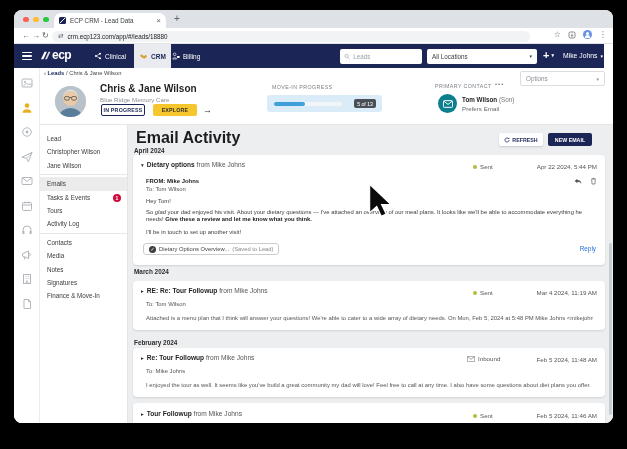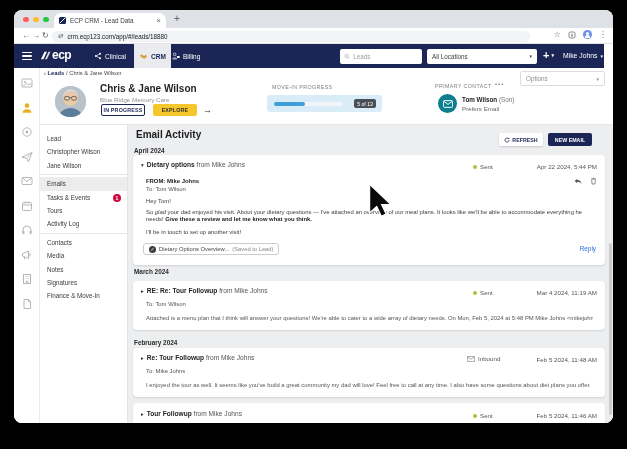--- a/index.html
+++ b/index.html
@@ -73,21 +73,21 @@
   .pc-pref { position:absolute; left:422px; top:37px; font-size:6.2px; color:#666; }
   .opt-select { position:absolute; left:480px; top:3px; width:85px; height:15px; background:#fff; border:1px solid #ddd; border-radius:2px; display:flex; align-items:center; justify-content:space-between; padding:0 5px; font-size:6.3px; color:#8a8f94; }
 
   .subsidebar { position:absolute; left:26px; top:57px; bottom:0; width:88px; background:#fff; border-right:1px solid #e4e4e4; padding-top:7px; }
   .sb-item { position:relative; height:13.4px; line-height:13.4px; padding-left:7px; font-size:6.3px; color:#3a3a3a; white-space:nowrap; }
   .sb-item.sel { background:#ececec; }
   .sb-div { height:1px; background:#e7e7e7; margin:2px 0; }
   .sb-badge { position:absolute; right:6px; top:3px; width:8px; height:8px; border-radius:50%; background:#cf0a3c; color:#fff; font-size:5px; text-align:center; line-height:8.4px; font-weight:bold; }
 
   .main { position:absolute; left:114px; top:57px; right:0; bottom:0; background:#edeef0; overflow:hidden; }
-  .ea-title { position:absolute; left:8px; top:4px; font-size:10px; font-weight:bold; color:#1d1d1d; }
+  .ea-title { position:absolute; left:8px; top:4px; font-size:16px; font-weight:bold; color:#1d1d1d; }
   .btn-refresh { position:absolute; left:371px; top:8px; width:44px; height:13px; background:#fff; border-radius:2px; color:#1b2556; font-weight:bold; font-size:5.3px; display:flex; align-items:center; justify-content:center; gap:2px; box-shadow:0 1px 2px rgba(0,0,0,.15); }
   .btn-newemail { position:absolute; left:420px; top:8px; width:44px; height:13px; background:#1b2556; border-radius:2px; color:#fff; font-weight:bold; font-size:5.3px; display:flex; align-items:center; justify-content:center; }
   .month { position:absolute; left:6px; font-size:6.4px; font-weight:bold; color:#2c2c2c; }
   .m-apr { top:22px; } .m-mar { top:143px; } .m-feb { top:214px; }
   .card { position:absolute; left:5px; width:472px; background:#fff; border-radius:4px; box-shadow:0 1px 2px rgba(0,0,0,.12); }
   .card-a { top:30px; height:110px; } .card-b { top:156px; height:49px; } .card-c { top:223px; height:49px; } .card-d { top:278px; height:26px; }
   .erow { position:absolute; left:8px; font-size:6.6px; color:#555; white-space:nowrap; }
   .erow .car { color:#333; font-size:5.5px; margin-right:3px; }
   .erow b { color:#1f1f1f; font-weight:bold; }
   .estatus { position:absolute; left:340px; display:flex; align-items:center; gap:3px; font-size:6.2px; color:#555; }

